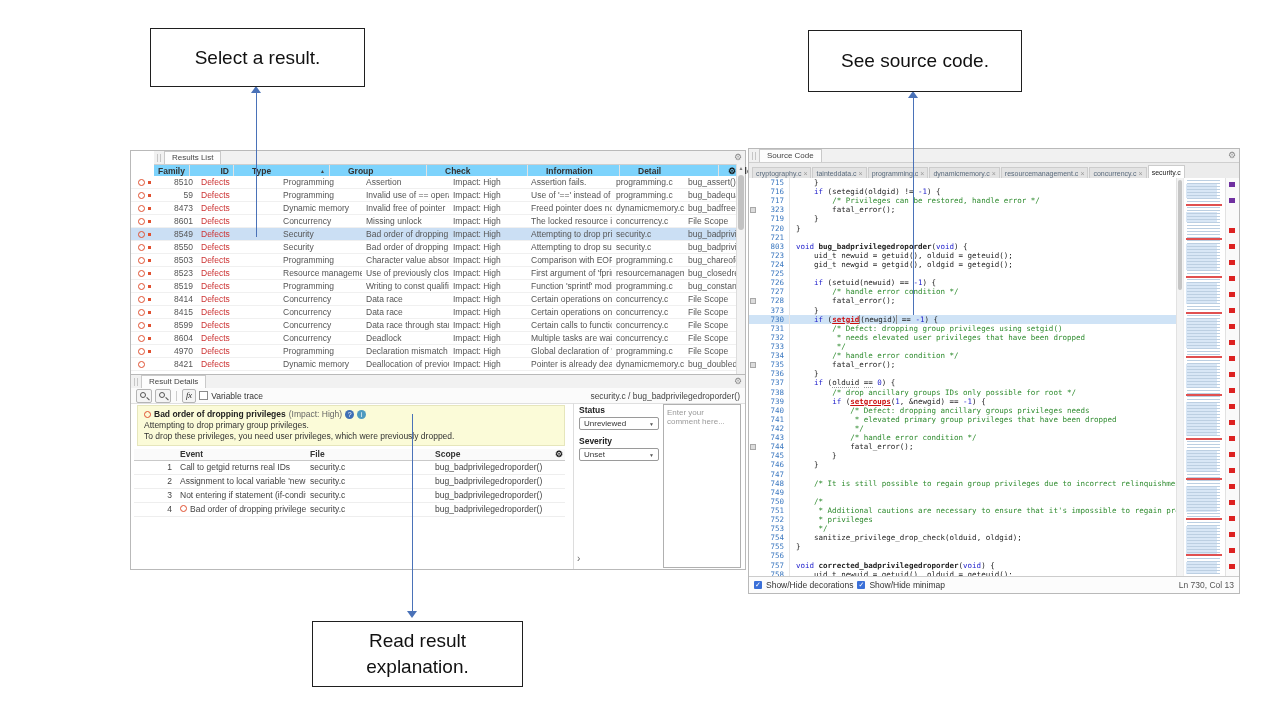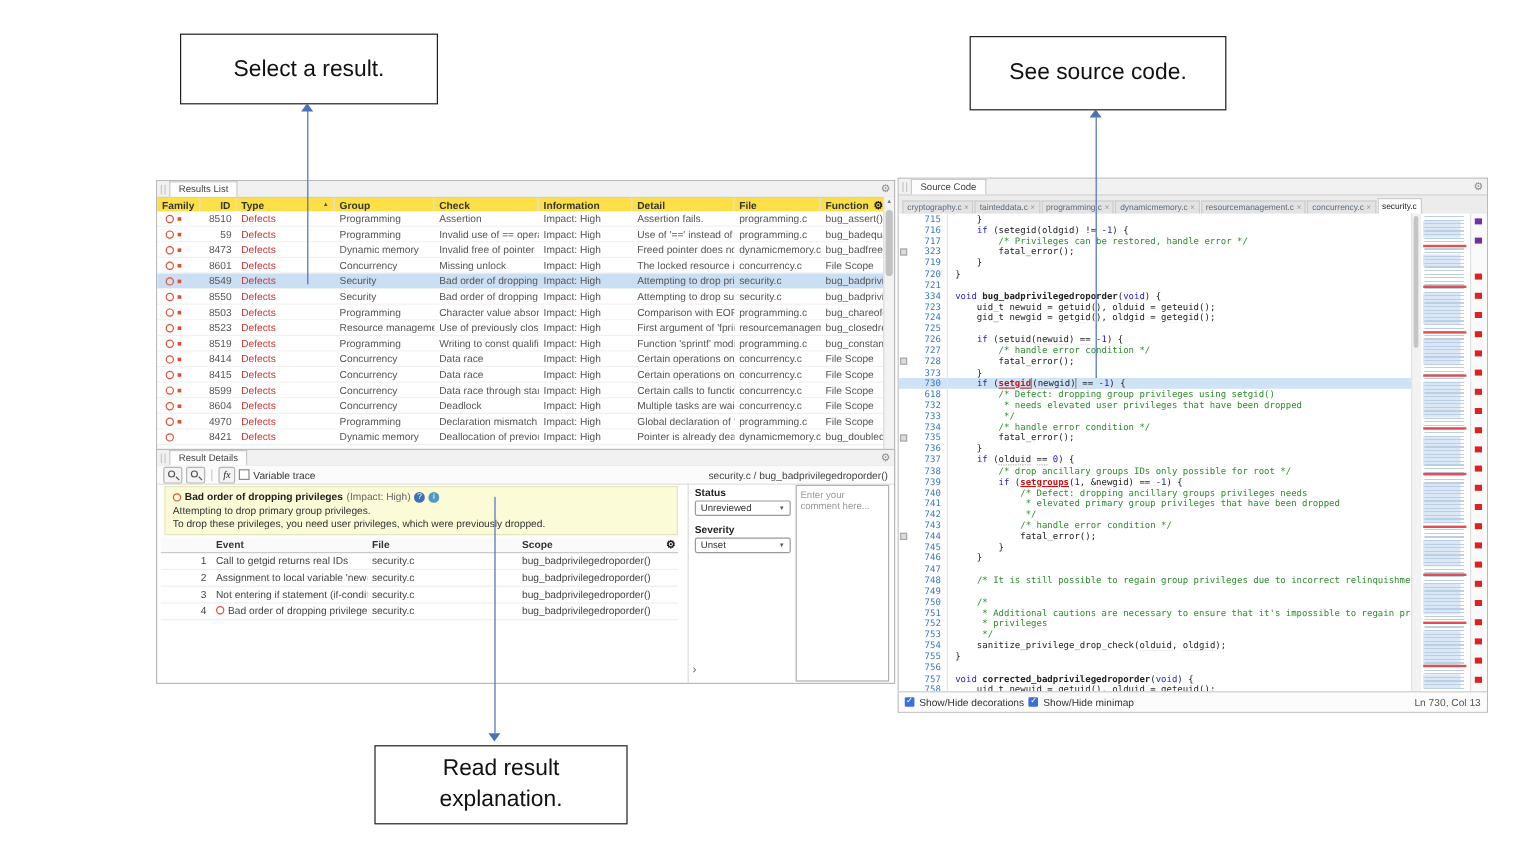--- a/index.html
+++ b/index.html
@@ -10,30 +10,30 @@
   #co1{left:150px;top:28px;width:213px;height:57px;}
   #co2{left:808px;top:30px;width:212px;height:60px;}
   #co3{left:312px;top:621px;width:211px;height:66px;padding:0 20px;box-sizing:border-box;}
   .arrowline{position:absolute;width:1.4px;background:#4a72b8;z-index:25;}
   .ah{position:absolute;width:0;height:0;border-left:5px solid transparent;border-right:5px solid transparent;z-index:25;}
   .ah.up{border-bottom:7px solid #4a72b8;}
   .ah.down{border-top:7px solid #4a72b8;}
 
   
   .panel{position:absolute;background:#fff;border:1px solid #b9b9b9;box-sizing:border-box;}
-  #results-panel{left:130px;top:150px;width:616px;height:284px;}
+  #results-panel{left:130px;top:150px;width:616px;height:284px;padding-left:23px;}
   #details-panel{left:130px;top:374px;width:616px;height:196px;}
   #source-panel{left:748px;top:148px;width:492px;height:446px;}
   .ptabbar{height:13px;background:#f1f1f1;border-bottom:1px solid #cfcfcf;position:relative;display:flex;align-items:flex-end;}
   .grip{width:2px;height:8px;border-left:1px solid #c6c6c6;border-right:1px solid #c6c6c6;margin:0 3px 2px 3px;}
   .ptab{background:#fdfdfd;border:1px solid #c9c9c9;border-bottom:none;font-size:8px;color:#444;padding:1px 7px;line-height:10px;white-space:nowrap;}
   .pgear{position:absolute;right:3px;top:0px;font-size:9px;color:#8a8a8a;line-height:13px;cursor:default;}
 
   
-  .rl-header{display:flex;height:12px;background:#fde047;border-bottom:1px solid #c9c9c9;font-size:8.5px;font-weight:bold;color:#333;position:relative;}
+  .rl-header{display:flex;height:12px;background:#7dd3fc;border-bottom:1px solid #c9c9c9;font-size:8.5px;font-weight:bold;color:#333;position:relative;gap:14px;}
   .cell{padding:0 4px;overflow:hidden;white-space:nowrap;box-sizing:border-box;flex:none;}
   .hc{border-right:1px solid #e2e2e2;height:12px;line-height:12px;}
   .c0{width:36px}.c1{width:30px;text-align:right}.c2{width:82px}.c3{width:83px}.c4{width:87px}.c5{width:78px}.c6{width:85px}.c7{width:72px}.c8{flex:1 1 auto;min-width:0;}
   .typehead{display:flex;justify-content:space-between;align-items:center;}
   .sort{font-size:5px;color:#444;margin-left:2px;}
   .hgear{position:absolute;right:9px;top:0;font-size:9px;color:#111;line-height:12px;}
   .rl-body{position:absolute;top:25px;bottom:10px;left:0;right:8px;overflow:hidden;}
   .rl-row{display:flex;height:12px;line-height:12px;font-size:8.5px;color:#555;border-bottom:1px solid #f0f0f0;background:#fff;}
   .rl-row.sel{background:#cbdff4;}
   .red{color:#cc3333;}
@@ -518,21 +518,21 @@
           <span class="cln">720</span>
           <span class="clc"><span class="seg-t">}</span></span>
         </div>
         <div class="cl">
           <span class="clm"></span>
           <span class="cln">721</span>
           <span class="clc"></span>
         </div>
         <div class="cl">
           <span class="clm"></span>
-          <span class="cln">334</span>
+          <span class="cln">803</span>
           <span class="clc"><span class="seg-k">void</span><span class="seg-t"> </span><span class="seg-b">bug_badprivilegedroporder</span><span class="seg-t">(</span><span class="seg-k">void</span><span class="seg-t">) {</span></span>
         </div>
         <div class="cl">
           <span class="clm"></span>
           <span class="cln">723</span>
           <span class="clc"><span class="seg-t">    uid_t </span><span class="seg-u">newuid</span><span class="seg-t"> = </span><span class="seg-u">getuid</span><span class="seg-t">(), </span><span class="seg-u">olduid</span><span class="seg-t"> = </span><span class="seg-u">geteuid</span><span class="seg-t">();</span></span>
         </div>
         <div class="cl">
           <span class="clm"></span>
           <span class="cln">724</span>
@@ -563,21 +563,21 @@
           <span class="cln">373</span>
           <span class="clc"><span class="seg-t">    }</span></span>
         </div>
         <div class="cl hl">
           <span class="clm"></span>
           <span class="cln">730</span>
           <span class="clc"><span class="seg-t">    </span><span class="seg-k">if</span><span class="seg-t"> (</span><span class="seg-d">setgid</span><span class="seg-box">(newgid)</span><span class="seg-t"> </span><span class="seg-u">==</span><span class="seg-t"> </span><span class="seg-n">-1</span><span class="seg-t">) {</span></span>
         </div>
         <div class="cl">
           <span class="clm"></span>
-          <span class="cln">618</span>
+          <span class="cln">731</span>
           <span class="clc"><span class="seg-t">        </span><span class="seg-c">/* Defect: dropping group privileges using setgid()</span></span>
         </div>
         <div class="cl">
           <span class="clm"></span>
           <span class="cln">732</span>
           <span class="clc"><span class="seg-t">         </span><span class="seg-c">* needs elevated user privileges that have been dropped</span></span>
         </div>
         <div class="cl">
           <span class="clm"></span>
           <span class="cln">733</span>

